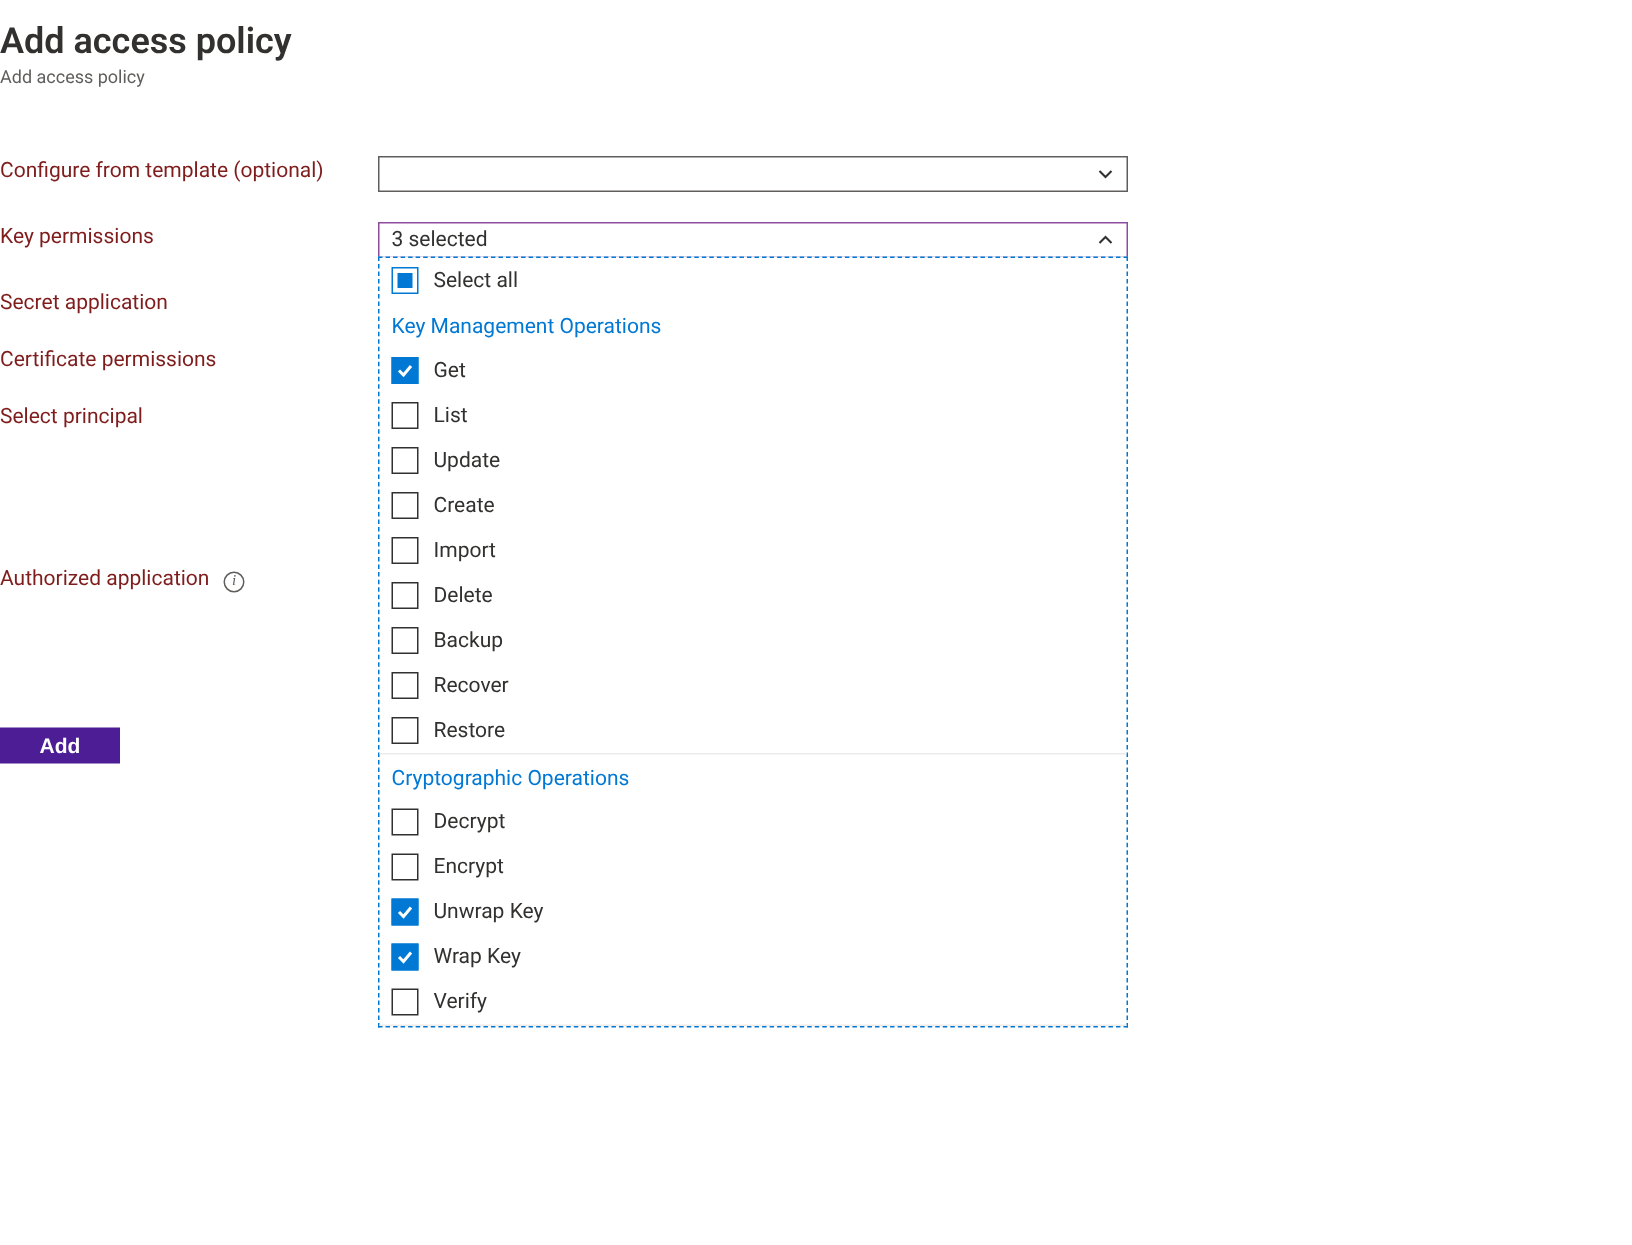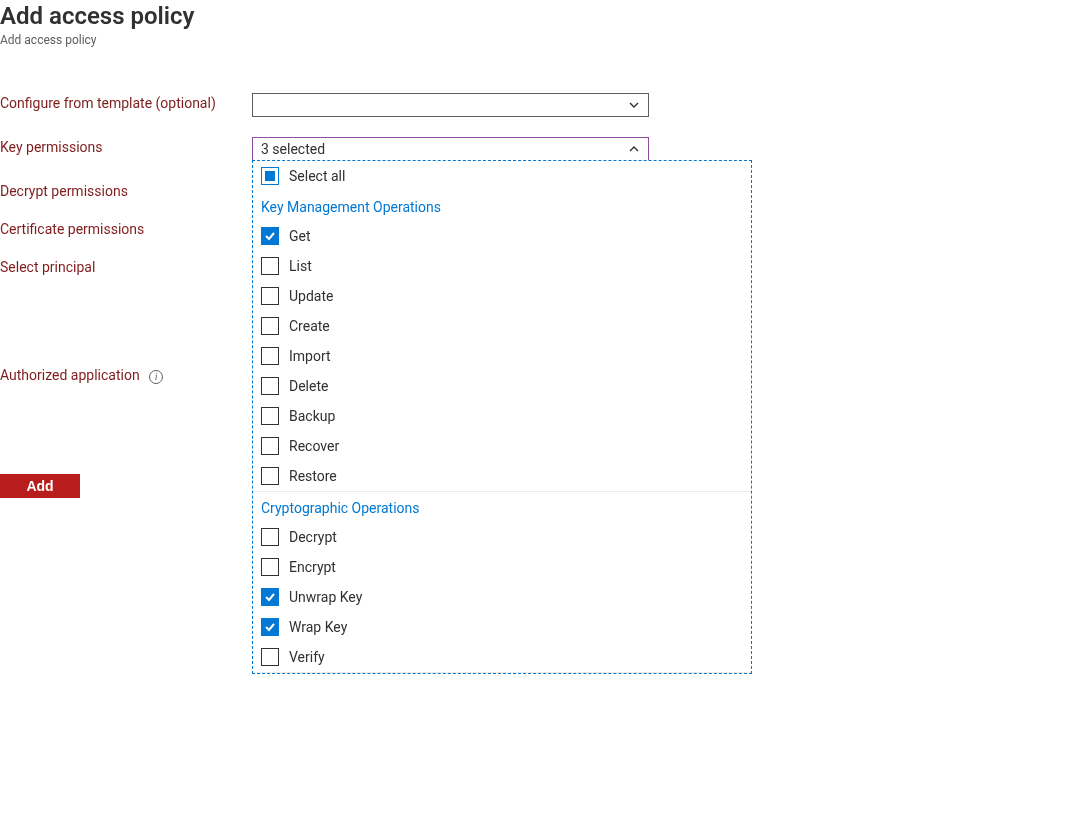--- a/index.html
+++ b/index.html
@@ -7,21 +7,21 @@
       font-family: "Segoe UI", -apple-system, BlinkMacSystemFont, Roboto, Arial, sans-serif;
       font-size: 14px;
       color: #323130;
       background: #ffffff;
       width: 1088px;
       height: 830px;
       padding: 0;
     }
     .page { position: relative; }
 
-    .title-block { padding: 2px 0 0 0; }
+    .title-block { padding: 13px 0 0 0; }
     h1.page-title {
       font-size: 24px;
       font-weight: 600;
       color: #323130;
       line-height: 1.2;
     }
     .breadcrumb {
       font-size: 12px;
       color: #605e5c;
       margin-top: 2px;
@@ -44,21 +44,21 @@
     .label {
       font-size: 14px;
       color: #7f1d1d;
     }
     .control-col {
       width: 502px;
       position: relative;
     }
 
     .select {
-      width: 397px;
+      width: 500px;
       height: 24px;
       border: 1px solid #605e5c;
       background: #ffffff;
       display: flex;
       align-items: center;
       justify-content: space-between;
       padding: 0 8px;
       cursor: pointer;
       font-size: 14px;
       color: #323130;
@@ -135,21 +135,21 @@
       margin-left: 6px;
       font-style: italic;
       font-family: Georgia, serif;
       line-height: 1;
     }
 
     .btn-primary {
       margin-top: 90px;
       width: 80px;
       height: 24px;
-      background: #b91c1c;
+      background: #4c1d95;
       color: #ffffff;
       border: none;
       font-size: 14px;
       font-weight: 600;
       cursor: pointer;
     }
   </style>
 </head>
 <body>
 
@@ -278,21 +278,21 @@
               </div>
               <div class="dd-section">
               </div>
             </div>
         </div>
       </div>
     </div>
 
     <div class="row">
       <div class="label-col">
-        <span class="label">Decrypt permissions</span>
+        <span class="label">Secret application</span>
       </div>
     </div>
 
     <div class="row">
       <div class="label-col">
         <span class="label">Certificate permissions</span>
       </div>
     </div>
 
     <div class="row">

